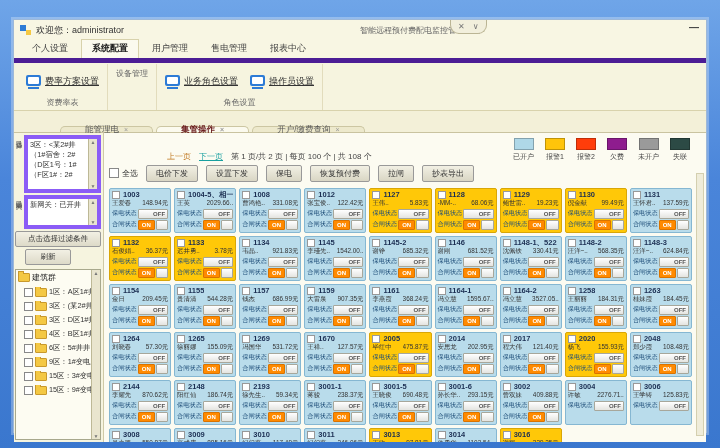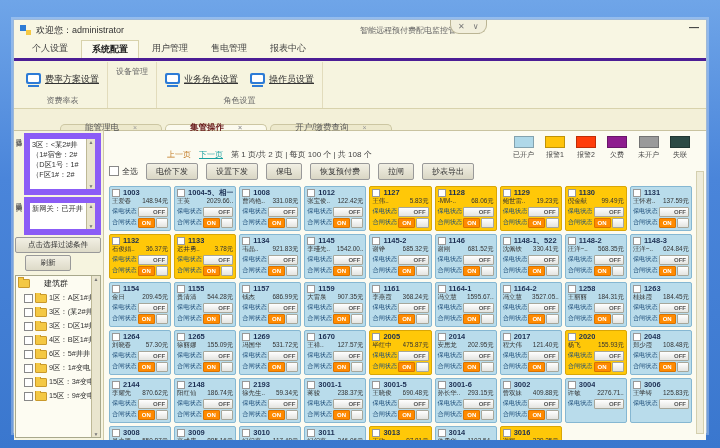--- a/index.html
+++ b/index.html
@@ -15,59 +15,59 @@
   .t-icon b{position:absolute;width:6px;height:6px;background:#2D7BD6;left:0;top:0;}
   .t-icon i{position:absolute;width:5px;height:5px;background:#F4C843;right:0;bottom:0;}
   .t-welcome{font-size:9px;color:#333;}
   .t-title{position:absolute;left:346px;top:5px;font-size:8px;color:#666;white-space:nowrap;}
   .t-ctrl{position:absolute;left:436px;top:0;height:13px;padding:0 7px;background:#F2EFDC;
     border:1px solid #BBB594;border-top:none;border-radius:0 0 9px 9px;display:flex;gap:8px;align-items:center;}
   .t-ctrl span{font-size:8px;color:#777;line-height:12px;}
   .t-min{position:absolute;right:7px;top:2px;font-size:10px;font-weight:bold;color:#444;}
 
   
-  .menubar{height:18px;display:flex;gap:3px;padding:0 8px;border-bottom:3px solid #4c1d95;}
+  .menubar{height:18px;display:flex;gap:3px;padding:0 8px;align-items:flex-end;border-bottom:5px solid #4c1d95;}
   .mitem{font-size:9px;padding:2px 10px 3px;color:#444;}
   .mitem.active{font-weight:bold;background:#FBFAEE;border:1px solid #D8D2AC;border-bottom:none;color:#222;}
 
   
   .ribbon{height:46px;display:flex;background:#F6F4DF;border-bottom:1px solid #D8D2AC;padding:1px 4px 0;}
   .rgroup{display:flex;flex-direction:column;justify-content:space-between;padding:3px 8px 1px;border-right:1px solid #E2DCBC;}
   .rbtns{display:flex;gap:12px;align-items:center;flex:1;}
   .rbtn{display:flex;align-items:center;gap:4px;font-size:9px;color:#333;white-space:nowrap;text-decoration:underline;}
   .ricon{width:15px;height:11px;background:#2D7BD6;border-radius:2px;position:relative;flex:none;margin-bottom:3px;}
   .ricon:before{content:"";position:absolute;left:2px;right:2px;top:2px;bottom:2px;background:#fff;border-radius:1px;}
   .ricon:after{content:"";position:absolute;left:2px;right:2px;bottom:-3px;height:2px;background:#2D7BD6;}
   .rglabel{text-align:center;font-size:8px;color:#666;padding:1px 0;}
 
   
   .tabstrip{height:19px;display:flex;gap:3px;padding:2px 4px 0 46px;background:#F3F0D8;border-bottom:1px solid #C9C3A0;}
-  .tab{display:flex;align-items:center;gap:14px;font-size:8.5px;padding:0 24px;background:#EDE9CC;
+  .tab{display:flex;align-items:center;gap:5px;font-size:8.5px;padding:0 24px;background:#EDE9CC;
     border:1px solid #CCC6A2;border-bottom:none;border-radius:5px 5px 0 0;color:#555;margin-top:13px;}
   .tab.active{background:#FBFAEE;font-weight:bold;color:#6B1D1D;}
   .tclose{font-size:7px;color:#999;}
 
   
   .appbody{display:flex;height:calc(100% - 103px);}
 
   
   .sidebar{width:86px;background:#F6F4DF;border-right:1px solid #CFC9A6;padding:2px 2px 2px 1px;
     display:flex;flex-direction:column;gap:2px;flex:none;}
   .side-row{display:flex;gap:1px;}
   .vlabel{writing-mode:vertical-rl;font-size:6.5px;color:#555;width:8px;flex:none;letter-spacing:1px;}
-  .listbox{flex:1;background:#fff;border:6px solid #8b5cf6;height:48px;overflow:hidden;position:relative;padding:1px 9px 1px 2px;}
+  .listbox{flex:1;background:#fff;border:4px solid #8b5cf6;height:48px;overflow:hidden;position:relative;padding:1px 9px 1px 2px;}
   .listbox.small{height:24px;}
   .lline{font-size:7.3px;line-height:1.35;color:#333;white-space:nowrap;overflow:hidden;}
   .lb-scroll{position:absolute;right:0;top:0;bottom:0;width:8px;background:#E9E5CE;border-left:1px solid #BDB896;
     display:flex;flex-direction:column;justify-content:space-between;align-items:center;font-size:5px;color:#777;}
   .sbtn{background:linear-gradient(#F2F0E4,#DDDAC8);border:1px solid #999;font-size:7.5px;
     padding:2px 1px;text-align:center;color:#333;border-radius:2px;}
   .sbtn.refresh{width:42px;margin-left:10px;}
   .treebox{flex:1;background:#FDFCF2;border:1px solid #A8A88C;margin-top:2px;padding:2px 9px 2px 2px;position:relative;overflow:hidden;}
-  .troot{display:flex;align-items:center;gap:14px;font-size:8px;color:#222;}
+  .troot{display:flex;align-items:center;gap:2px;font-size:8px;color:#222;}
   .titem{display:flex;align-items:center;gap:2px;font-size:7.3px;color:#333;margin:4px 0 0 6px;white-space:nowrap;overflow:hidden;}
   .tcb{width:7px;height:7px;border:1px solid #888;background:#fff;flex:none;}
   .folder{width:10px;height:7px;background:#F4C843;border:1px solid #C9992B;border-radius:1px;position:relative;flex:none;}
   .folder:before{content:"";position:absolute;top:-3px;left:-1px;width:4px;height:2px;background:#F4C843;border:1px solid #C9992B;border-bottom:none;}
 
   
   .main{flex:1;background:#FCFBF1;position:relative;padding:16px 10px 0 5px;overflow:hidden;}
   .pagerow{height:14px;font-size:8px;color:#444;display:flex;gap:8px;align-items:center;padding-left:58px;}
   .pg-prev{color:#C07820;}
   .pg-next{color:#18A0A0;text-decoration:underline;}

